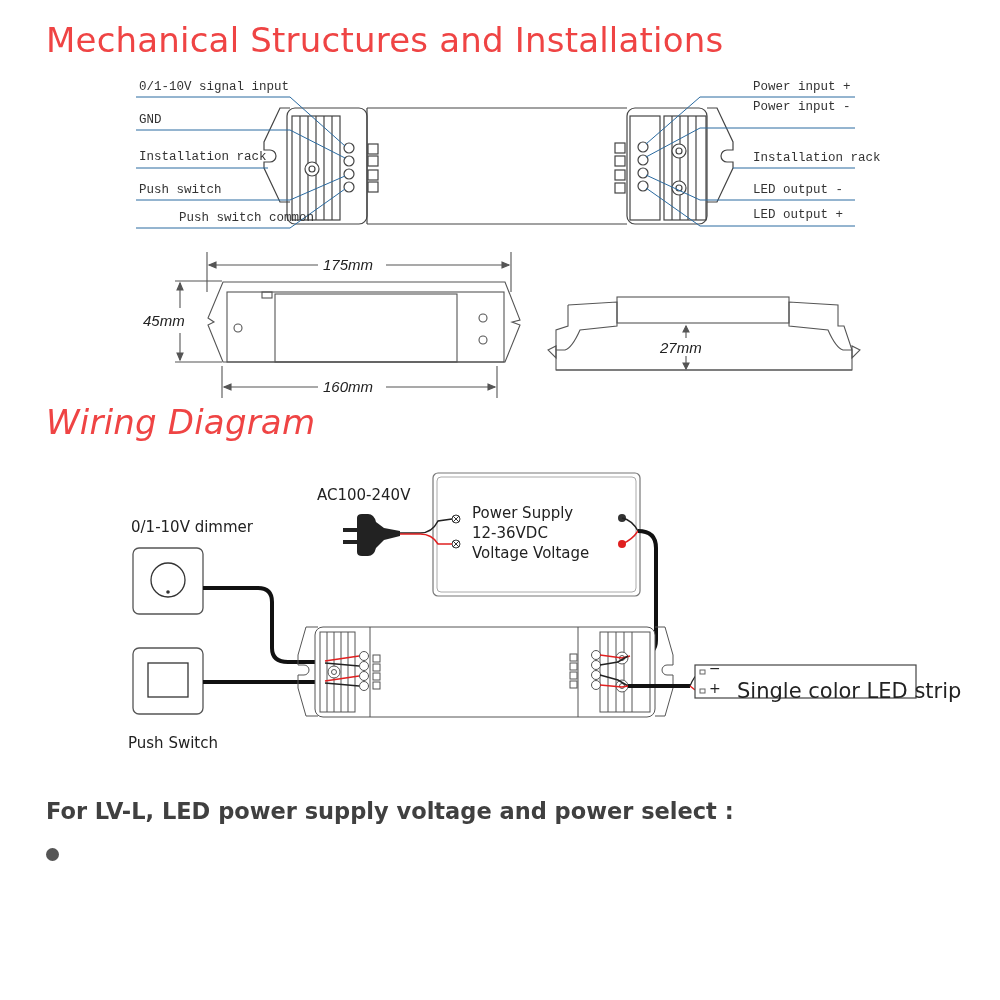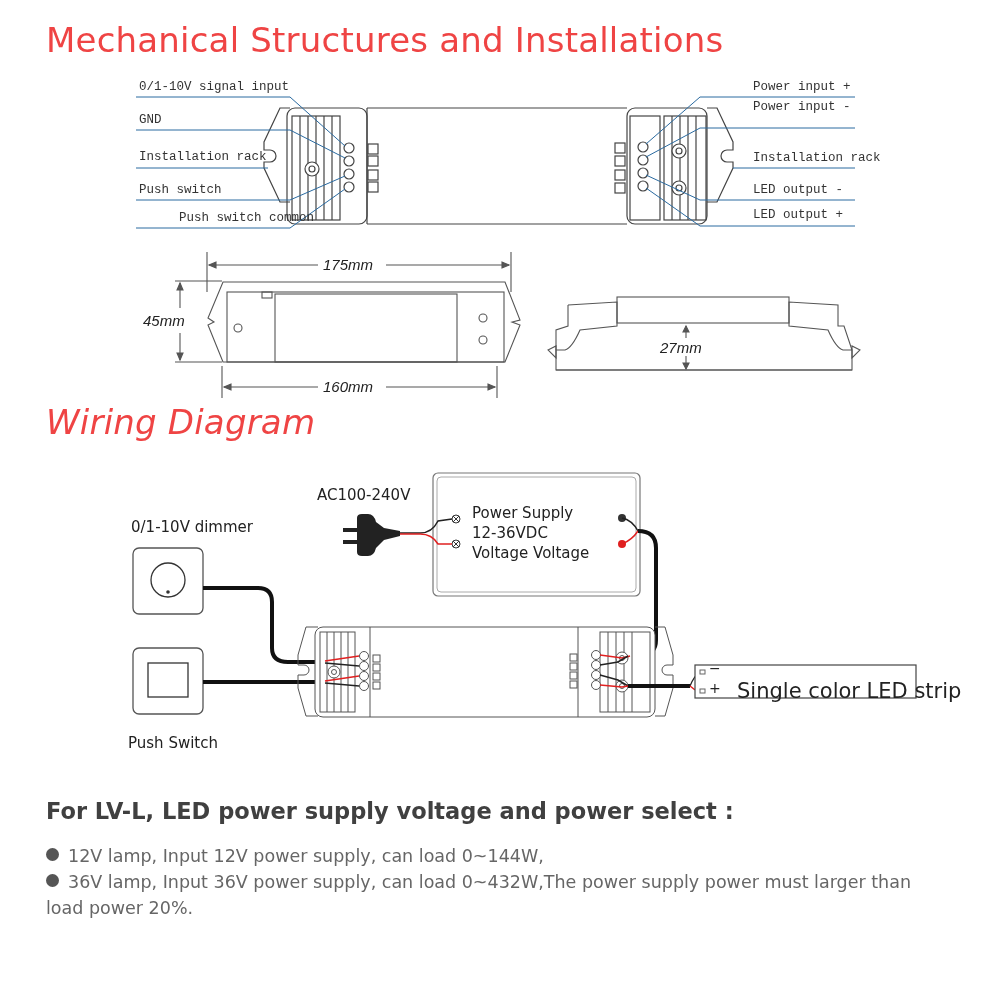--- a/index.html
+++ b/index.html
@@ -250,15 +250,14 @@
 <div class="wlbl" style="left:472px; top:524px;">12-36VDC</div>
 <div class="wlbl" style="left:472px; top:544px;">Voltage Voltage</div>
 <div class="wlbl" style="left:131px; top:518px;text-align:right;">0/1-10V dimmer</div>
 <div class="wlbl" style="left:128px; top:734px;">Push Switch</div>
 <div class="wlbl" style="left:737px; top:671px; font-size:21px;margin-top:8px;">Single color LED strip</div>
 <div class="wlbl" style="left:709px; top:660px; font-size:14px;">−</div>
 <div class="wlbl" style="left:709px; top:680px; font-size:14px;">+</div>
 
 <h2 class="h2">For LV-L, LED power supply voltage and power select :</h2>
 <div class="bullets">
-  <div class="row"><span class="dot"></span><span>12V lamp, Input 12V power supply, can load 0~144W,</span></div>
-  <div class="row wrap"><span class="dot"></span><span>36V lamp, Input 36V power supply, can load 0~432W,The power supply power must larger than load power 20%.</span></div>
+  <div class="row"><span class="dot"></span></div>
 </div>
 
 </body></html>

